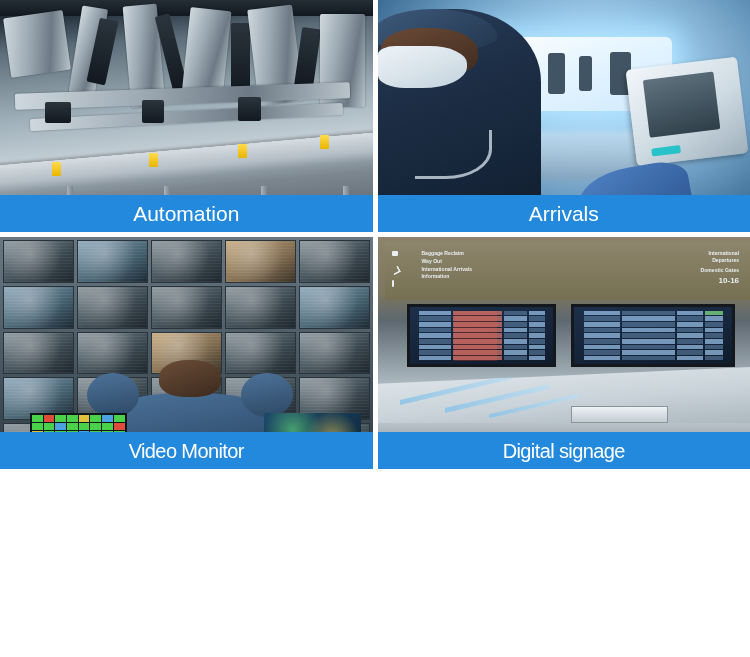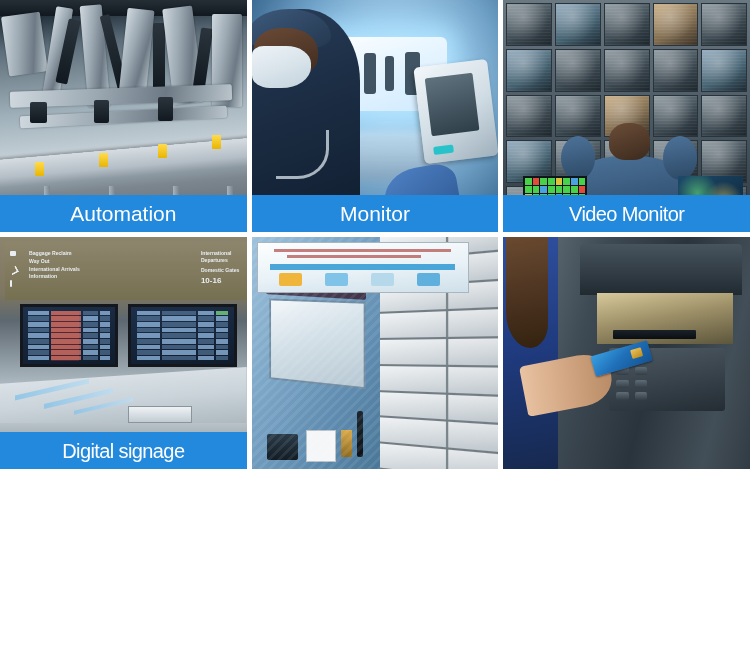--- a/index.html
+++ b/index.html
@@ -37,21 +37,21 @@
     color: #1b6fc9;
     letter-spacing: -0.5px;
     line-height: 1;
     white-space: nowrap;
     font-family: "Liberation Sans", sans-serif;
   }
 
   
   .grid {
     display: grid;
-    grid-template-columns: repeat(3, 1fr);
+    grid-template-columns: repeat(2, 1fr);
     grid-template-rows: 232px 232px;
     column-gap: 5px;
     row-gap: 5px;
     width: 750px;
     box-sizing: border-box;
   }
 
   .tile {
     position: relative;
     overflow: hidden;
@@ -358,21 +358,21 @@
     background: linear-gradient(180deg, #8d856c, #767052);
     color: #e9eef2;
     font-size: 5.1px;
     font-weight: bold;
     font-family: "Liberation Sans", sans-serif;
     padding: 5% 2% 0 2%;
     box-sizing: border-box;
     overflow: hidden;
   }
   .sign-left { position: absolute; left: 10%; top: 14%; line-height: 1.55; }
-  .sign-right { position: absolute; right: 3%; top: 14%; line-height: 1.5; }
+  .sign-right { position: absolute; right: 3%; top: 14%; text-align: right; line-height: 1.5; }
   .sign-gate { font-size: 8px; }
   .sign-ico {
     position: absolute; left: 2%;
     width: 6px; height: 5px;
     background: #e9eef2;
     border-radius: 1px;
   }
   .fids {
     position: absolute;
     top: 29%; height: 27%;
@@ -699,21 +699,21 @@
           <div class="m-scr"></div>
           <div class="m-btn"></div>
         </div>
         <div class="surgeon"></div>
         <div class="surgeon-cap"></div>
         <div class="surgeon-face"></div>
         <div class="surgeon-mask"></div>
         <div class="steth"></div>
         <div class="glove"></div>
       </div>
-      <div class="caption">Monitor</div>
+      <div class="caption">Arrivals</div>
     </div>
 
     <div class="tile">
       <div class="tile-photo">
         <div class="vid-bg"></div>
         <div class="cctv-wall">
           <div class="cctv"></div>
             <div class="cctv cool"></div>
             <div class="cctv"></div>
             <div class="cctv warm"></div>

